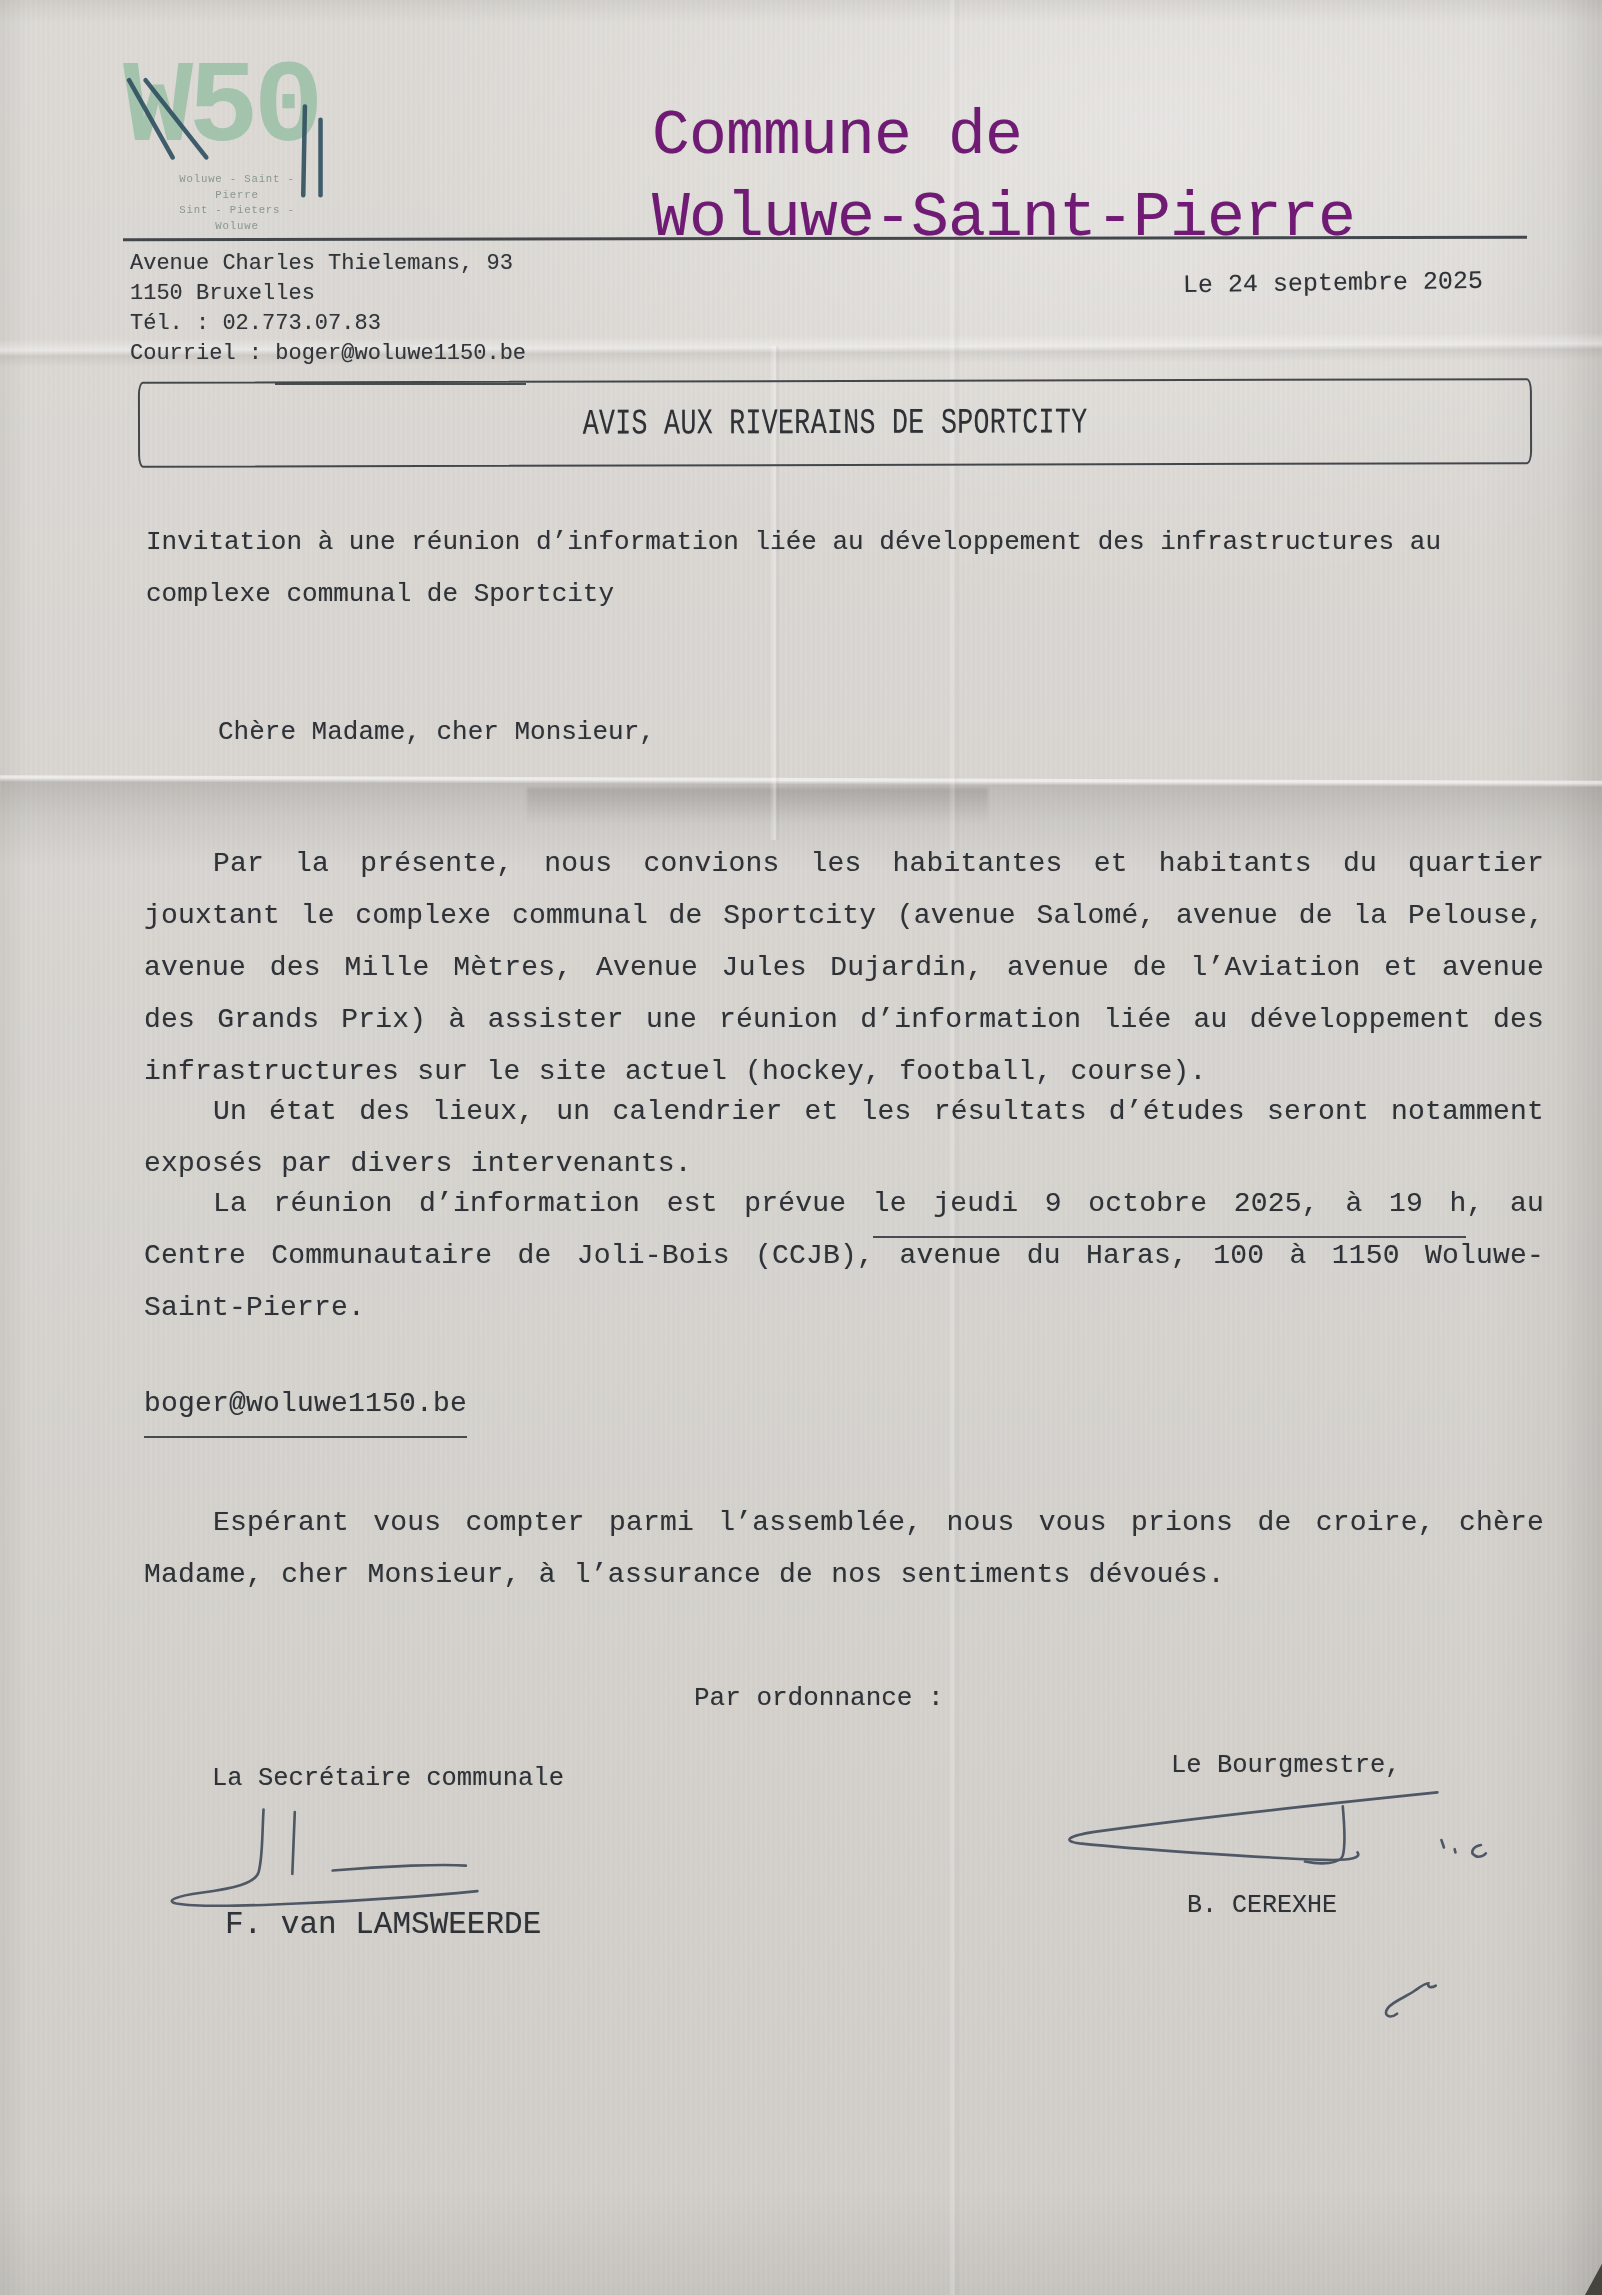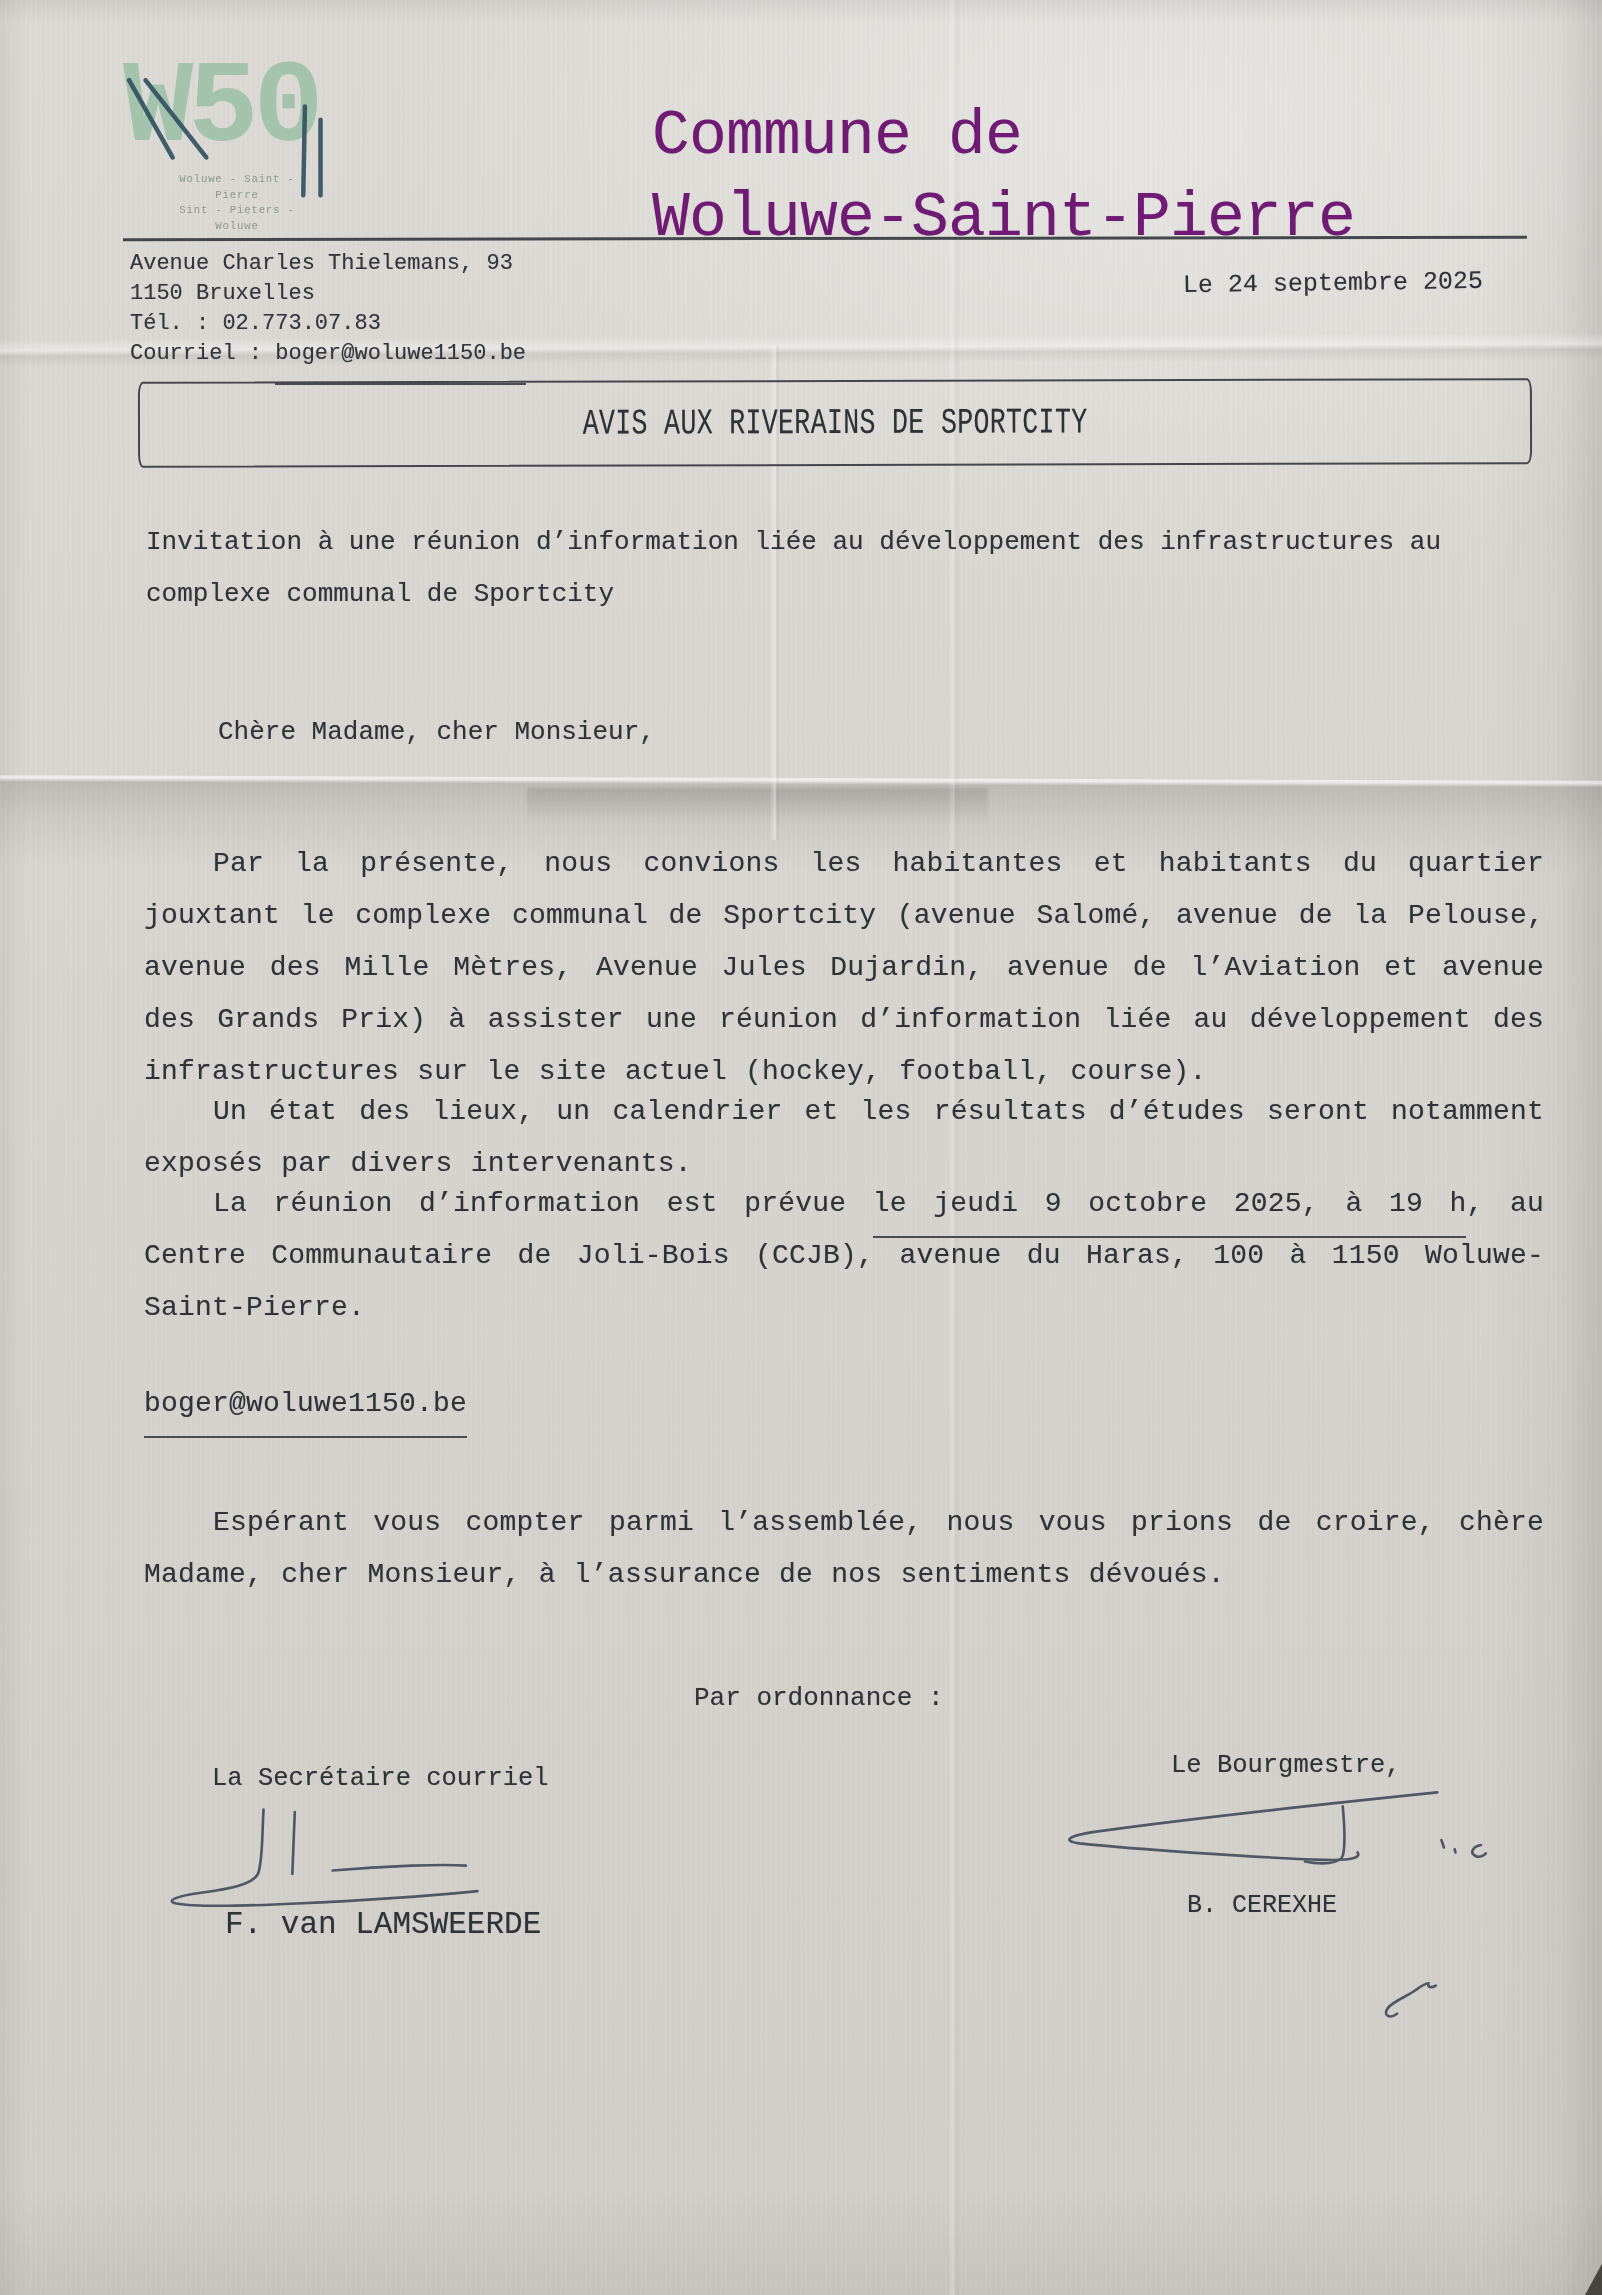--- a/index.html
+++ b/index.html
@@ -137,21 +137,21 @@
 
   <div class="abs salutation">Chère Madame, cher Monsieur,</div>
 
   <div class="abs para p1">Par la présente, nous convions les habitantes et habitants du quartier jouxtant le complexe communal de Sportcity (avenue Salomé, avenue de la Pelouse, avenue des Mille Mètres, Avenue Jules Dujardin, avenue de l’Aviation et avenue des Grands Prix) à assister une réunion d’information liée au développement des infrastructures sur le site actuel (hockey, football, course).</div>
   <div class="abs para p2">Un état des lieux, un calendrier et les résultats d’études seront notamment exposés par divers intervenants.</div>
   <div class="abs para p3"><span>La réunion d’information est prévue </span><span class="ul">le jeudi 9 octobre 2025, à 19 h</span><span>, au Centre Communautaire de Joli-Bois (CCJB), avenue du Haras, 100 à 1150 Woluwe-Saint-Pierre.</span></div>
   <div class="abs para p4"><br><a class="plain ul">boger@woluwe1150.be</a></div>
   <div class="abs para p5">Espérant vous compter parmi l’assemblée, nous vous prions de croire, chère Madame, cher Monsieur, à l’assurance de nos sentiments dévoués.</div>
 
   <div class="abs ordinance">Par ordonnance :</div>
-  <div class="abs sig-title-left">La Secrétaire courriel</div>
+  <div class="abs sig-title-left">La Secrétaire communale</div>
   <div class="abs sig-title-right">Le Bourgmestre,</div>
   <div class="abs sig-name-left">F. van LAMSWEERDE</div>
   <div class="abs sig-name-right">B. CEREXHE</div>
 
   <svg class="ink-overlay" width="1603" height="2295" viewBox="0 0 1948 2790">
     <g fill="none" stroke="#3d4757" stroke-width="3.2" stroke-linecap="round" opacity="0.88">
 
       <g>
         <path d="M320 2200 C318 2235 319 2258 314 2276 C310 2290 282 2296 244 2301 C214 2305 200 2311 214 2314 C236 2318 300 2317 360 2314 C430 2311 520 2305 580 2299"></path>
         <path d="M358 2203 L355 2278"></path>

